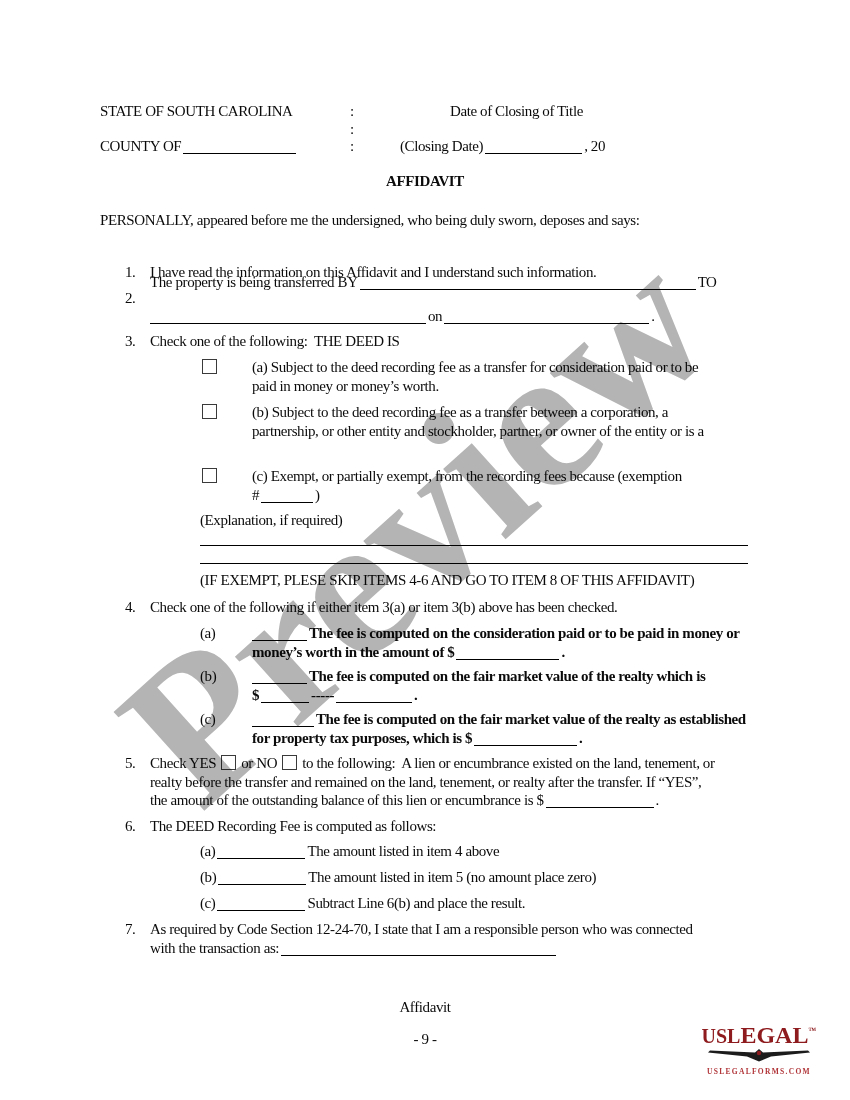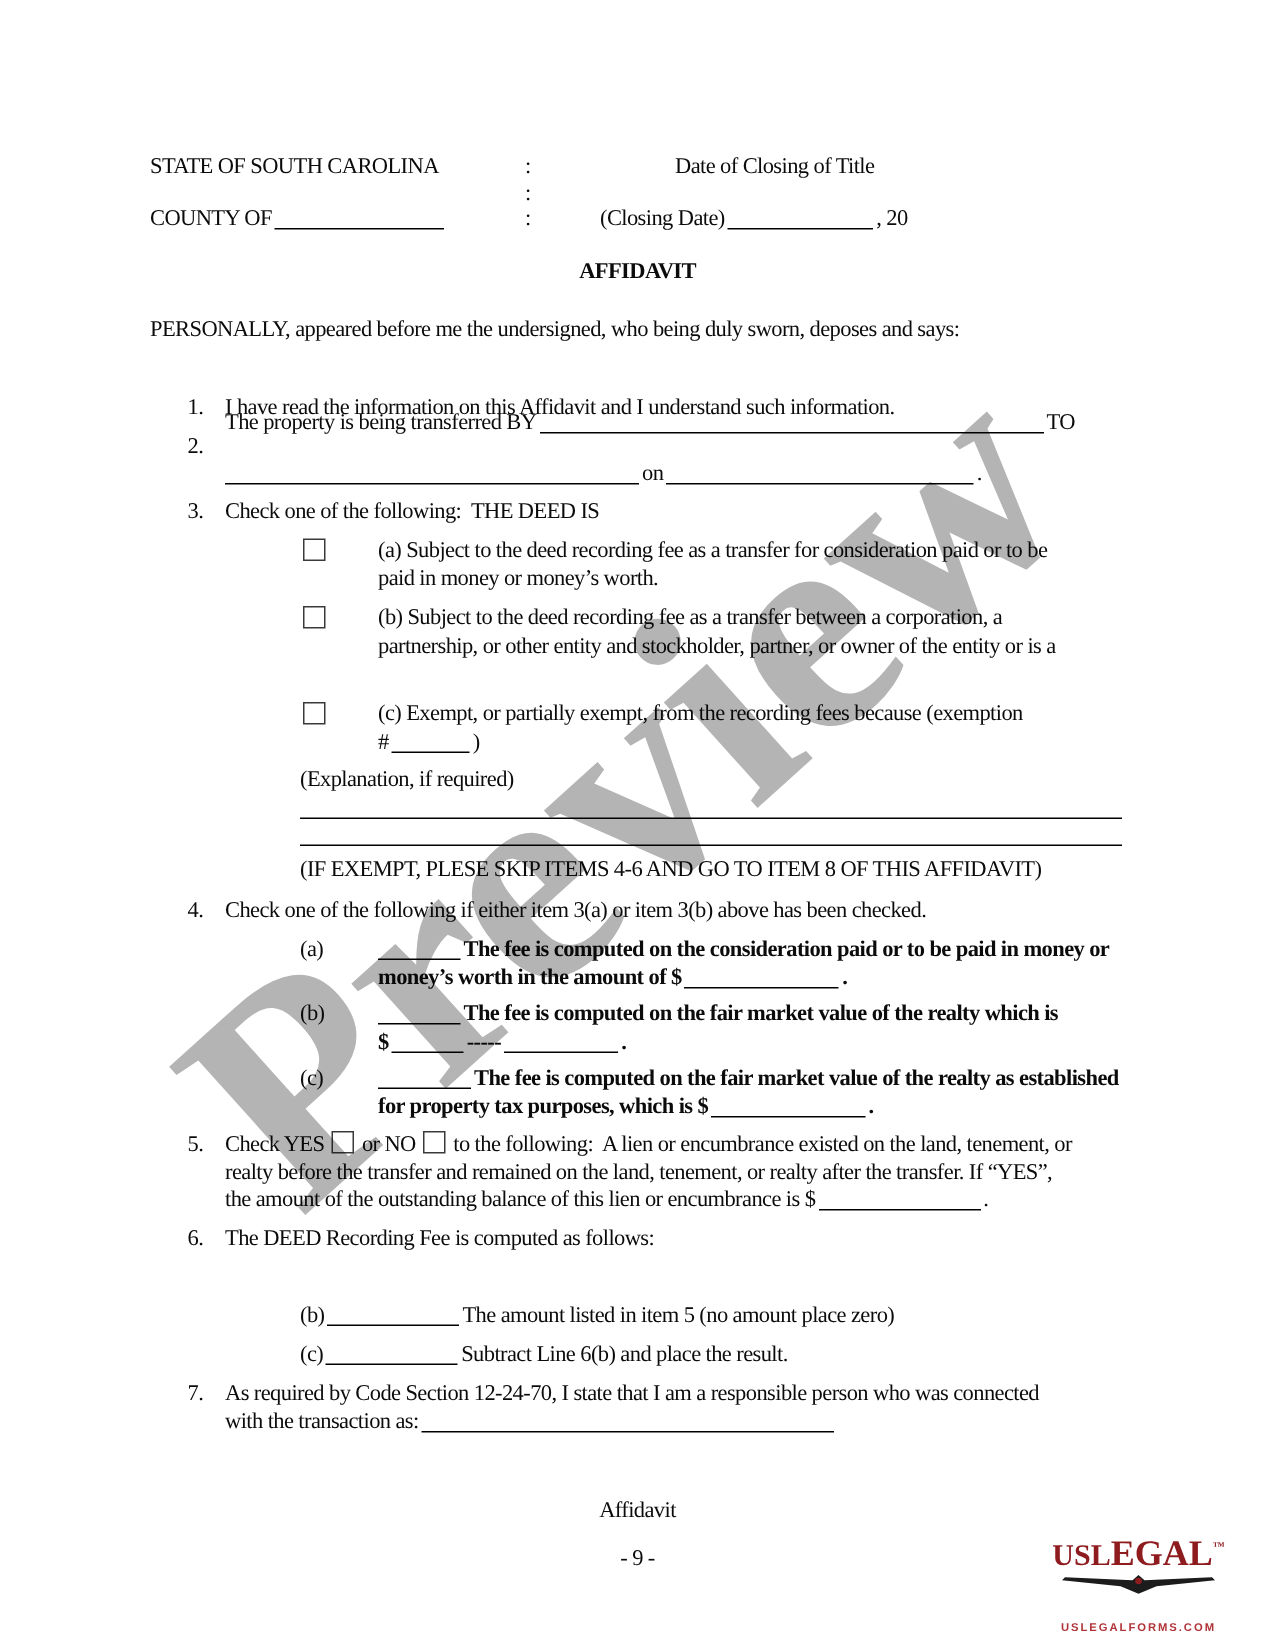--- a/index.html
+++ b/index.html
@@ -18,22 +18,22 @@
   .expl-line{position:absolute;height:13px;border-bottom:1px solid #000;}
   .watermark{position:absolute;left:55px;top:425px;width:720px;text-align:center;
              font-size:205px;line-height:205px;font-weight:bold;letter-spacing:0;
              color:#b4b4b4;transform:rotate(-42deg);transform-origin:center;
              mix-blend-mode:multiply;pointer-events:none;z-index:6;}
   .logo{position:absolute;left:698px;top:1019px;width:122px;text-align:center;z-index:2;}
   .logo-brand{color:#8e1b1e;font-weight:bold;letter-spacing:0;line-height:24px;white-space:nowrap;}
   .lb-big{font-size:20px;}
   .lb-small{font-size:24px;}
   .lb-tm{font-size:8px;vertical-align:10px;}
-  .logo-site{font-family:Liberation Sans, sans-serif;font-size:7.5px;font-weight:bold;
-             letter-spacing:1.3px;color:#b03438;margin-top:13px;}
+  .logo-site{font-family:Liberation Serif, serif;font-size:7.5px;font-weight:bold;
+             letter-spacing:1.3px;color:#b03438;margin-top:1px;}
   .logo-eagle{display:block;margin:0 auto;margin-top:-1px;}
 </style>
 </head>
 <body>
 
 <div class="page">
 
   <div class="abs" style="left:100px;top:102px">STATE OF SOUTH CAROLINA</div>
   <div class="abs" style="left:350px;top:102px">:</div>
   <div class="abs" style="left:450px;top:102px">Date of Closing of Title</div>
@@ -105,20 +105,21 @@
 
   <div class="abs" style="left:125px;top:754px">5.</div>
   <div class="abs" style="left:150px;top:754px">
     <div class="line"><span>Check YES</span><span class="cb cb-inline"></span><span>or NO</span><span class="cb cb-inline"></span><span>to the following:&nbsp; A lien or encumbrance existed on the land, tenement, or</span></div>
     <div class="line">realty before the transfer and remained on the land, tenement, or realty after the transfer. If “YES”,</div>
     <div class="line"><span>the amount of the outstanding balance of this lien or encumbrance is $</span><span class="blank" style="width:108px"></span><span>.</span></div>
   </div>
 
   <div class="abs" style="left:125px;top:817px">6.</div>
   <div class="abs" style="left:150px;top:817px">The DEED Recording Fee is computed as follows:</div>
+  <div class="abs" style="left:200px;top:842px"><span>(a)</span><span class="blank" style="width:88px"></span><span>The amount listed in item 4 above</span></div>
   <div class="abs" style="left:200px;top:868px"><span>(b)</span><span class="blank" style="width:88px"></span><span>The amount listed in item 5 (no amount place zero)</span></div>
   <div class="abs" style="left:200px;top:894px"><span>(c)</span><span class="blank" style="width:88px"></span><span>Subtract Line 6(b) and place the result.</span></div>
 
   <div class="abs" style="left:125px;top:920px">7.</div>
   <div class="abs" style="left:150px;top:920px">
     <div class="line">As required by Code Section 12-24-70, I state that I am a responsible person who was connected</div>
     <div class="line"><span>with the transaction as:</span><span class="blank" style="width:275px"></span></div>
   </div>
 
   <div class="abs center" style="top:998px">Affidavit</div>

